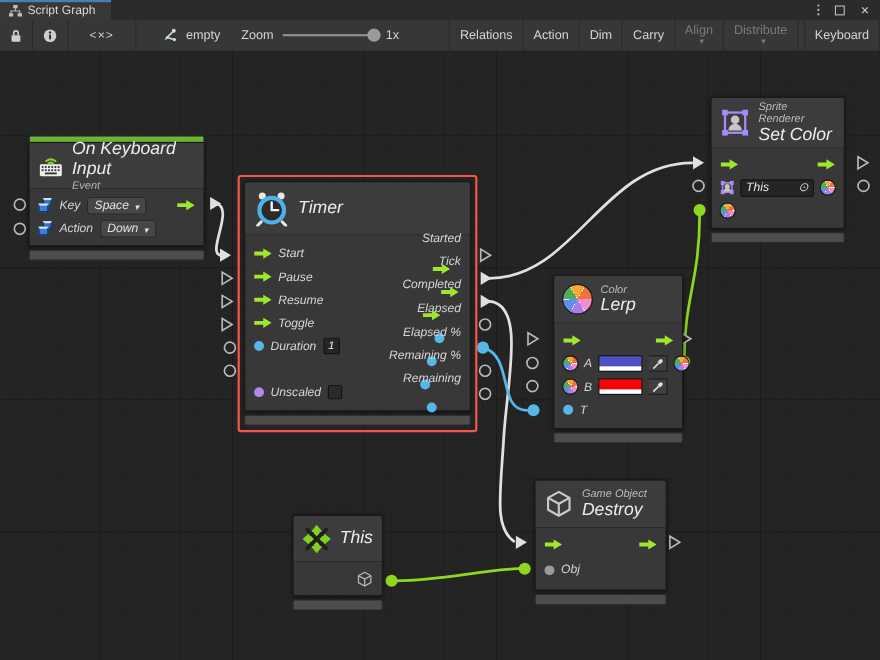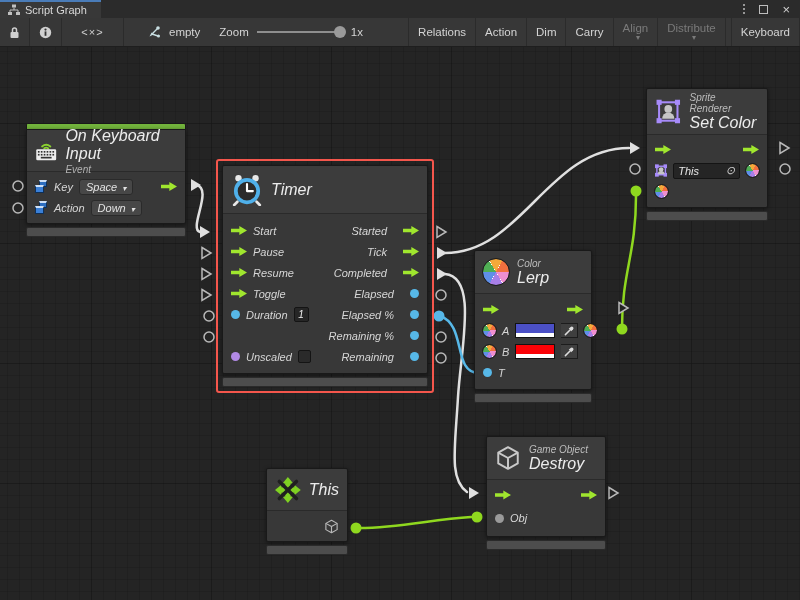--- a/index.html
+++ b/index.html
@@ -51,21 +51,21 @@
   .node{position:absolute;z-index:2;}
   .card{background:#383838;border:1px solid #191919;border-radius:2px;box-shadow:0 1px 4px rgba(0,0,0,.45);font-style:italic;}
   .evbar{height:6px;border-radius:2px 2px 0 0;background:var(--event_green);border:1px solid #191919;border-bottom:none;}
   .hdr{display:flex;align-items:center;gap:8px;padding:4px 8px;background:#3c3c3c;border-bottom:1px solid #2a2a2a;border-radius:2px 2px 0 0;}
   .titles .t1{font-size:16px;color:#ececec;}
   .titles .t2{font-size:10px;color:#b2b2b2;margin-top:1px;}
   .titles .cat{font-size:10px;color:#bdbdbd;}
   .bd{padding:4px 0 5px;}
   .row{height:21px;display:flex;align-items:center;padding:0 8px;gap:6px;font-size:11px;color:#d6d6d6;}
   .row .flex1{flex:1;}
-  .rgrp{display:flex;align-items:center;gap:16px;margin-left:auto;}
+  .rgrp{display:flex;align-items:center;gap:16px;margin-left:auto;flex-direction:column;}
   .ftr{height:10px;background:#4d4d4d;border:1px solid #2a2a2a;border-radius:2px;margin-top:3px;}
   .garrow{width:16px;height:11px;background:var(--flow_green);clip-path:polygon(0 34%,52% 34%,52% 8%,100% 50%,52% 92%,52% 66%,0 66%);flex:none;}
   .dot{width:9px;height:9px;border-radius:50%;flex:none;}
   .dot.blue{background:var(--port_blue);}
   .dot.purple{background:var(--port_purple);}
   .dot.gray{background:var(--port_gray);}
   .wheel{border-radius:50%;flex:none;outline:1px solid #1d1d1d;
     background:conic-gradient(from 270deg,#4fae54 0 58deg,#fff 58deg 60deg,#f5a93a 60deg 118deg,#fff 118deg 120deg,#f2703e 120deg 178deg,#fff 178deg 180deg,#ef8fd0 180deg 238deg,#fff 238deg 240deg,#a87fe8 240deg 298deg,#fff 298deg 300deg,#5f8fe8 300deg 358deg,#fff 358deg 360deg);}
   .wheel.s{width:13px;height:13px;}
   .wheel.l{width:26px;height:26px;}
@@ -413,21 +413,21 @@
             <span class="rgrp">
                 <span>Remaining</span>
                 <span class="dot blue"></span>
               </span>
           </div>
         </div>
       </div>
       <div class="ftr"></div>
     </div>
 
-    <div class="node" style="left:474px;top:203px;width:118px">
+    <div class="node" style="left:503px;top:203px;width:118px">
       <div class="card">
         <div class="hdr" style="height:43px">
           <span class="wheel l"></span>
           <div class="titles">
             <div class="cat">Color</div>
             <div class="t1">Lerp</div>
           </div>
         </div>
         <div class="bd" style="padding:5px 0 6px">
           <div class="row">

